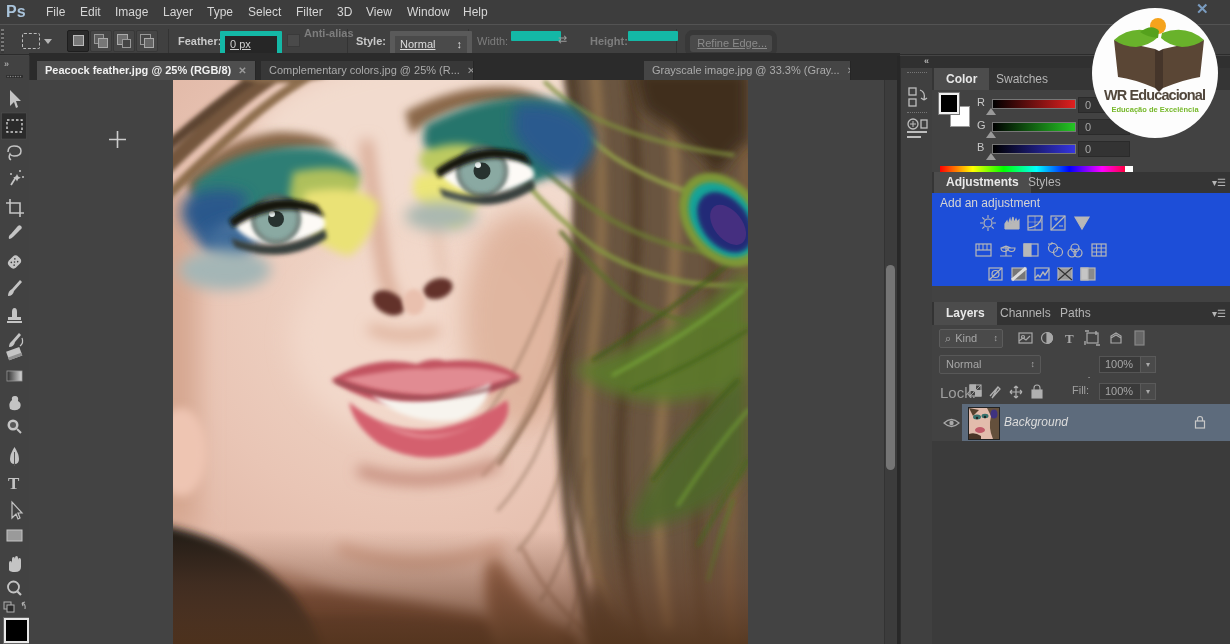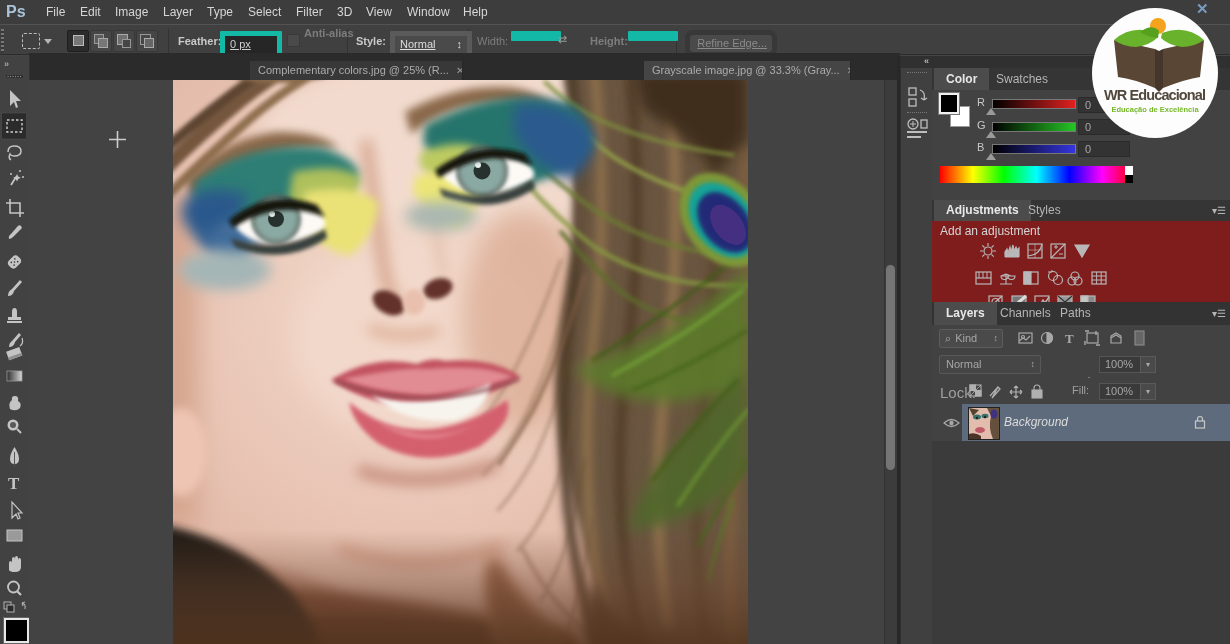--- a/index.html
+++ b/index.html
@@ -76,21 +76,22 @@
   <span class="abs" style="left:356px;top:10px;font-weight:bold;color:#c9c9c9">Style:</span>
   <div class="field" style="left:390px;top:6px;width:62px;background:#4a4a4a;border-color:#5a5a5a;color:#ddd">Normal<span style="float:right">↕</span></div>
   <span class="abs" style="left:477px;top:10px;font-weight:normal;color:#7d7d7d">Width:</span>
   <div class="field" style="left:511px;top:6px;width:30px;background:#3a3a3a"></div>
   <span class="abs" style="left:558px;top:8px;color:#9a9a9a">⇄</span>
   <span class="abs" style="left:590px;top:10px;font-weight:bold;color:#7d7d7d">Height:</span>
   <div class="field" style="left:628px;top:6px;width:30px;background:#3a3a3a"></div>
   <div class="field" style="left:685px;top:5px;width:72px;background:#4a4a4a;border-color:#383838;color:#8a8a8a;text-align:right;border-radius:8px">Refine Edge...</div>
 </div>
 <div class="abs" id="tabrow">
-  <div class="tab" style="left:221px;width:196px;">Complementary colors.jpg @ 25% (R...<span class="x">✕</span></div>
+  <div class="tab" style="left:8px;background:#4e4e4e;color:#f0f0f0;font-weight:bold;">Peacock feather.jpg @ 25% (RGB/8)<span class="x">✕</span></div>
+  <div class="tab" style="left:232px;width:196px;">Complementary colors.jpg @ 25% (R...<span class="x">✕</span></div>
   <div class="tab" style="left:615px;width:190px;background:#454545;">Grayscale image.jpg @ 33.3% (Gray...<span class="x">✕</span></div>
 </div>
 <div class="abs" id="toolbar">
 <svg width="29" height="588" viewBox="0 0 29 588" style="position:absolute;left:0;top:0">
   <g fill="#bdbdbd" stroke="none" font-family="Liberation Sans">
     <text x="4" y="11" font-size="9" fill="#a5a5a5" font-weight="bold">»</text>
     <g fill="#2e2e2e">
           <rect x="6" y="19" width="17" height="3" rx="1"></rect>
         </g>
     <rect x="6" y="19" width="17" height="3" fill="none"></rect>
@@ -388,21 +389,21 @@
     <div class="abs" style="left:45px;top:73px;color:#c8c8c8;font-size:11px;">B</div>
     <div class="abs" style="left:60px;top:76px;width:82px;height:8px;background:linear-gradient(to right,#000,#3535e0);border:1px solid #777"></div>
     <div class="abs" style="left:54px;top:85px;width:0;height:0;border-left:5px solid transparent;border-right:5px solid transparent;border-bottom:7px solid #9a9a9a"></div>
     <div class="numbox" style="left:146px;top:73px;width:44px;height:14px;padding:0 0 0 6px;line-height:14px">0</div>
   </div>
 
   <div class="abs" style="left:8px;top:110px;width:193px;height:17px;background:linear-gradient(to right,#ff0000,#ffff00 17%,#00ff00 33%,#00ffff 50%,#0000ff 67%,#ff00ff 84%,#ff0000)"></div>
   <div class="abs" style="left:193px;top:110px;width:8px;height:9px;background:#fff"></div>
   <div class="abs" style="left:193px;top:119px;width:8px;height:8px;background:#000"></div>
 
-  <div class="abs" style="left:0;top:144px;width:298px;height:114px;background:#7f1d1d">
+  <div class="abs" style="left:0;top:116px;width:298px;height:114px;background:#1d4ed8">
     <div class="abs" style="left:0;top:0;width:298px;height:21px;background:#353535"></div>
     <div class="ptab on" style="left:2px;top:0;height:21px;line-height:21px">Adjustments</div>
     <div class="ptab" style="left:84px;top:0;height:21px;line-height:21px">Styles</div>
     <div class="abs" style="right:4px;top:5px;color:#b5b5b5;font-size:10px">▾☰</div>
     <div class="abs" style="left:8px;top:24px;color:#d5d5d5;font-size:12px;font-weight:normal">Add an adjustment</div>
     <svg width="298" height="70" viewBox="0 0 298 70" style="position:absolute;left:0;top:42px">
       <g stroke="#b8b8b8" fill="none" stroke-width="1.2">
 
         <g>
             <circle cx="56" cy="9" r="4"></circle>

